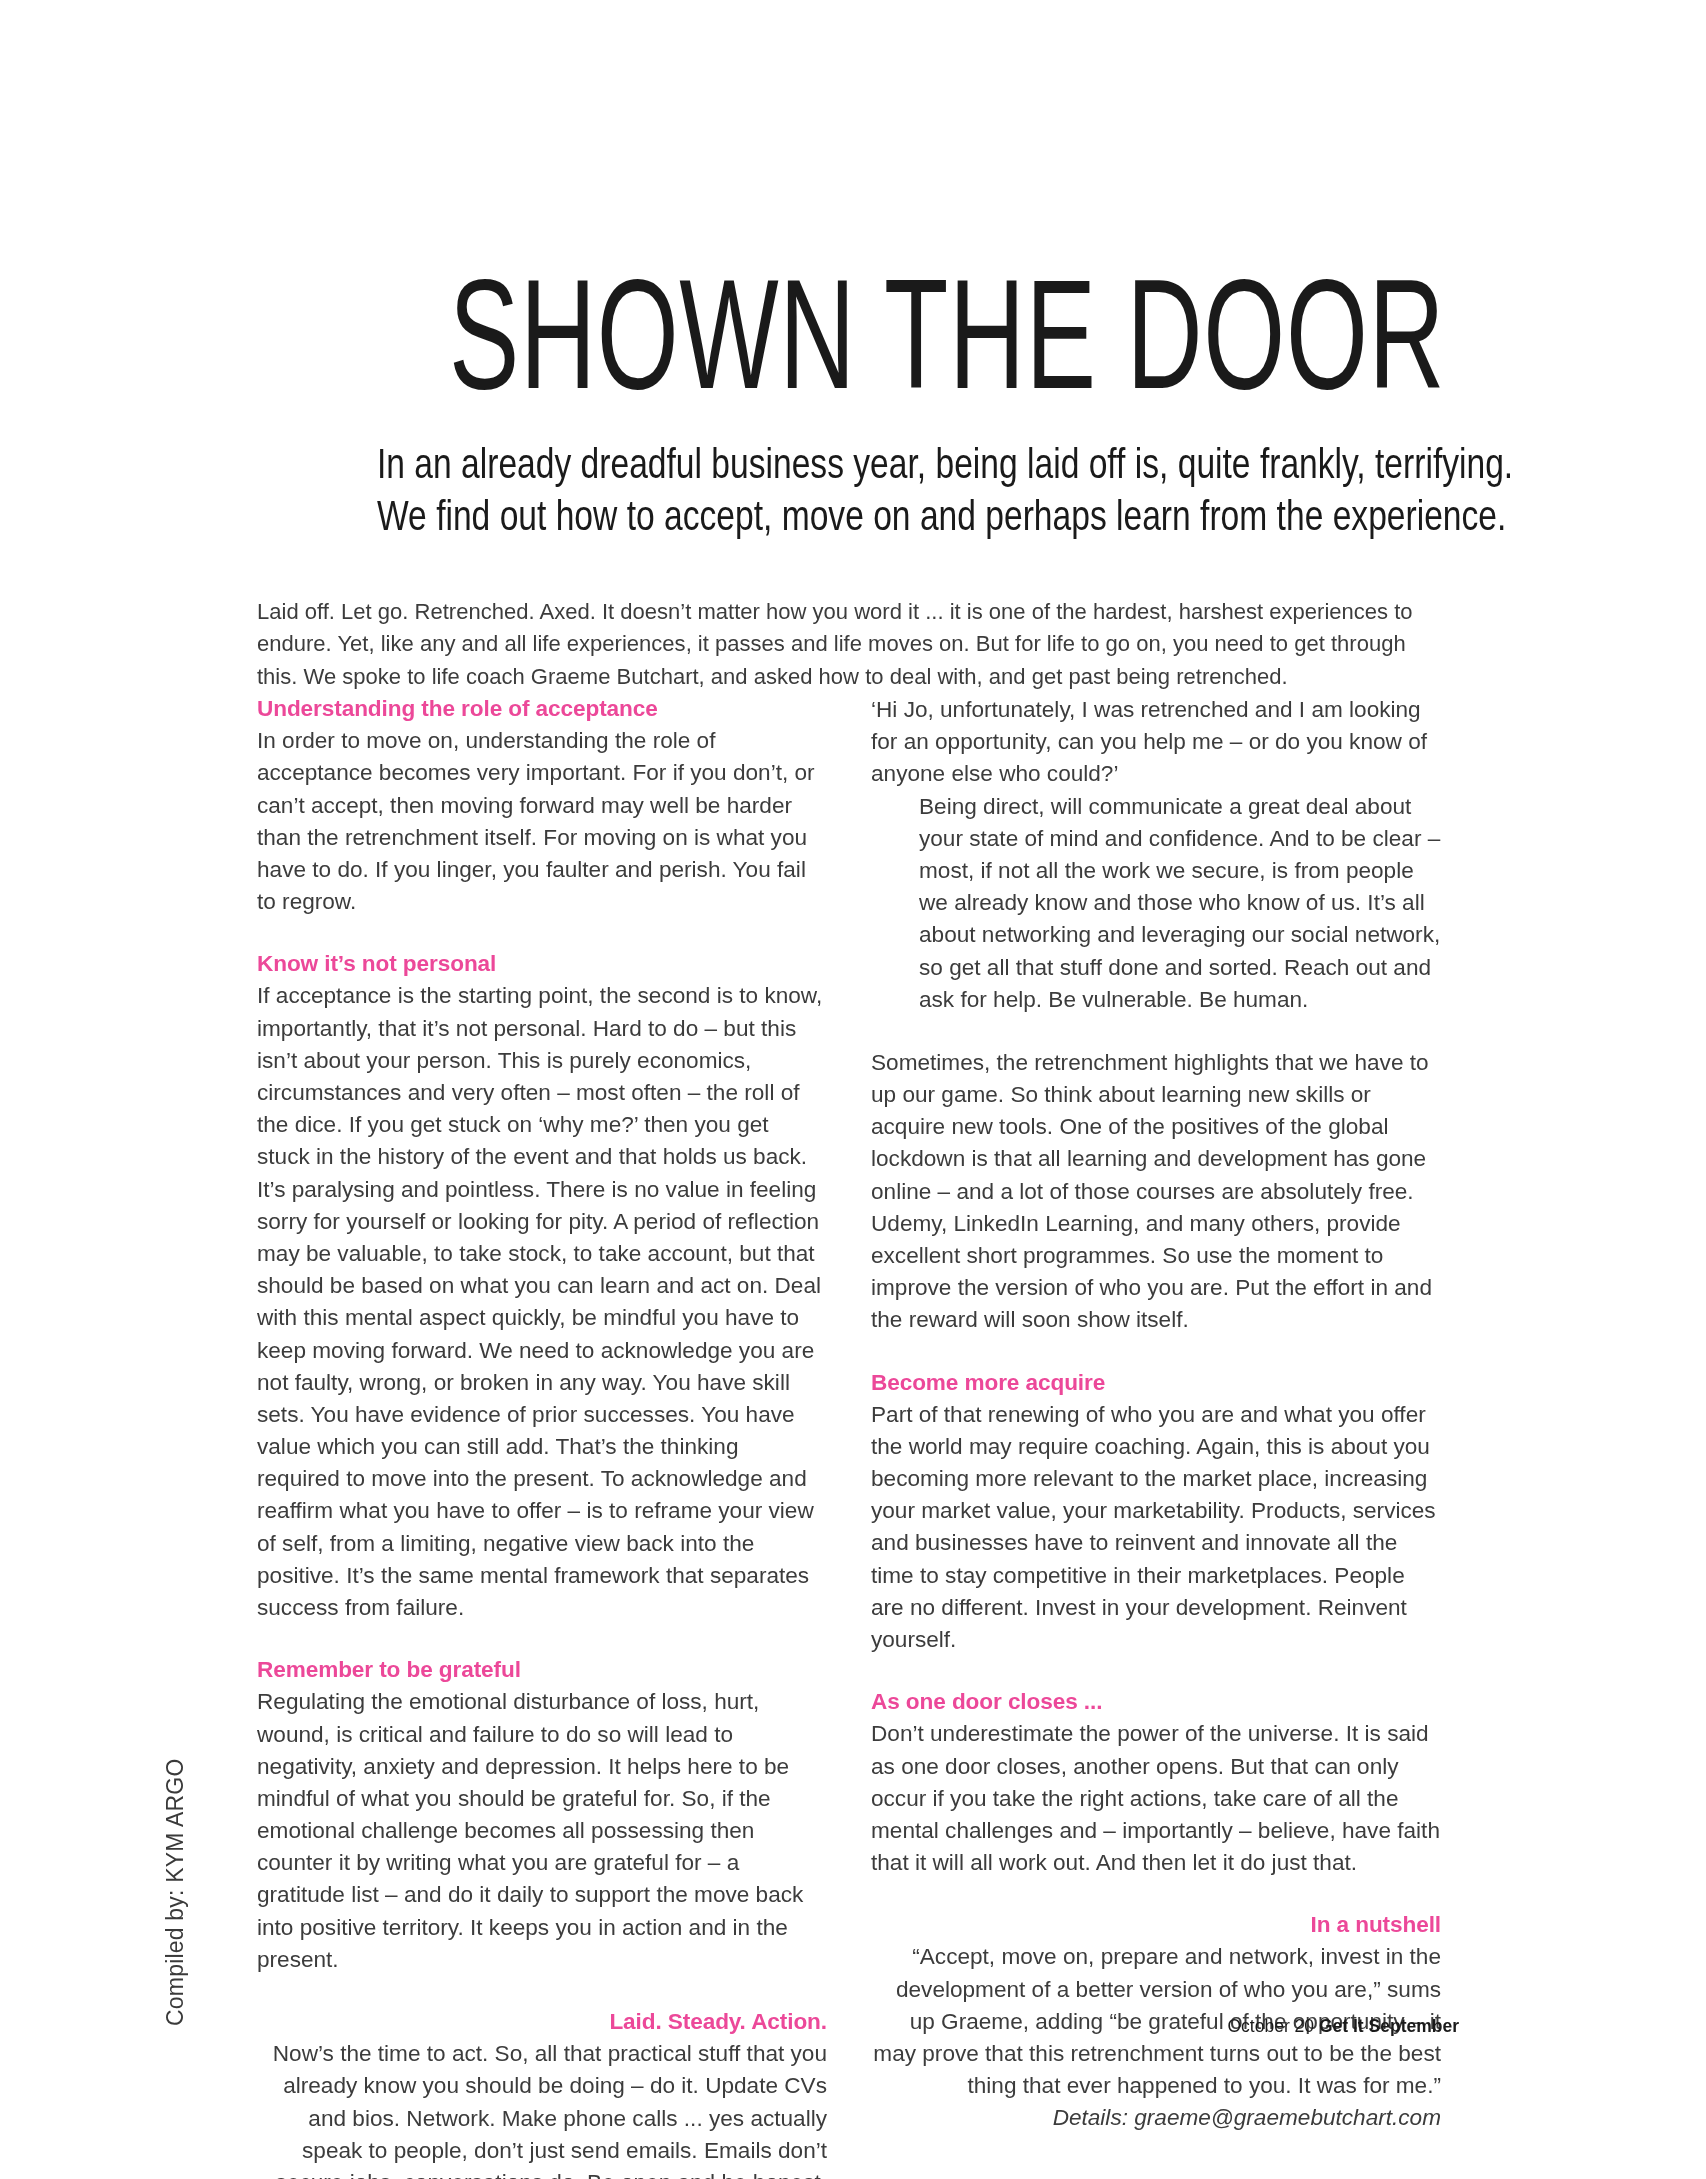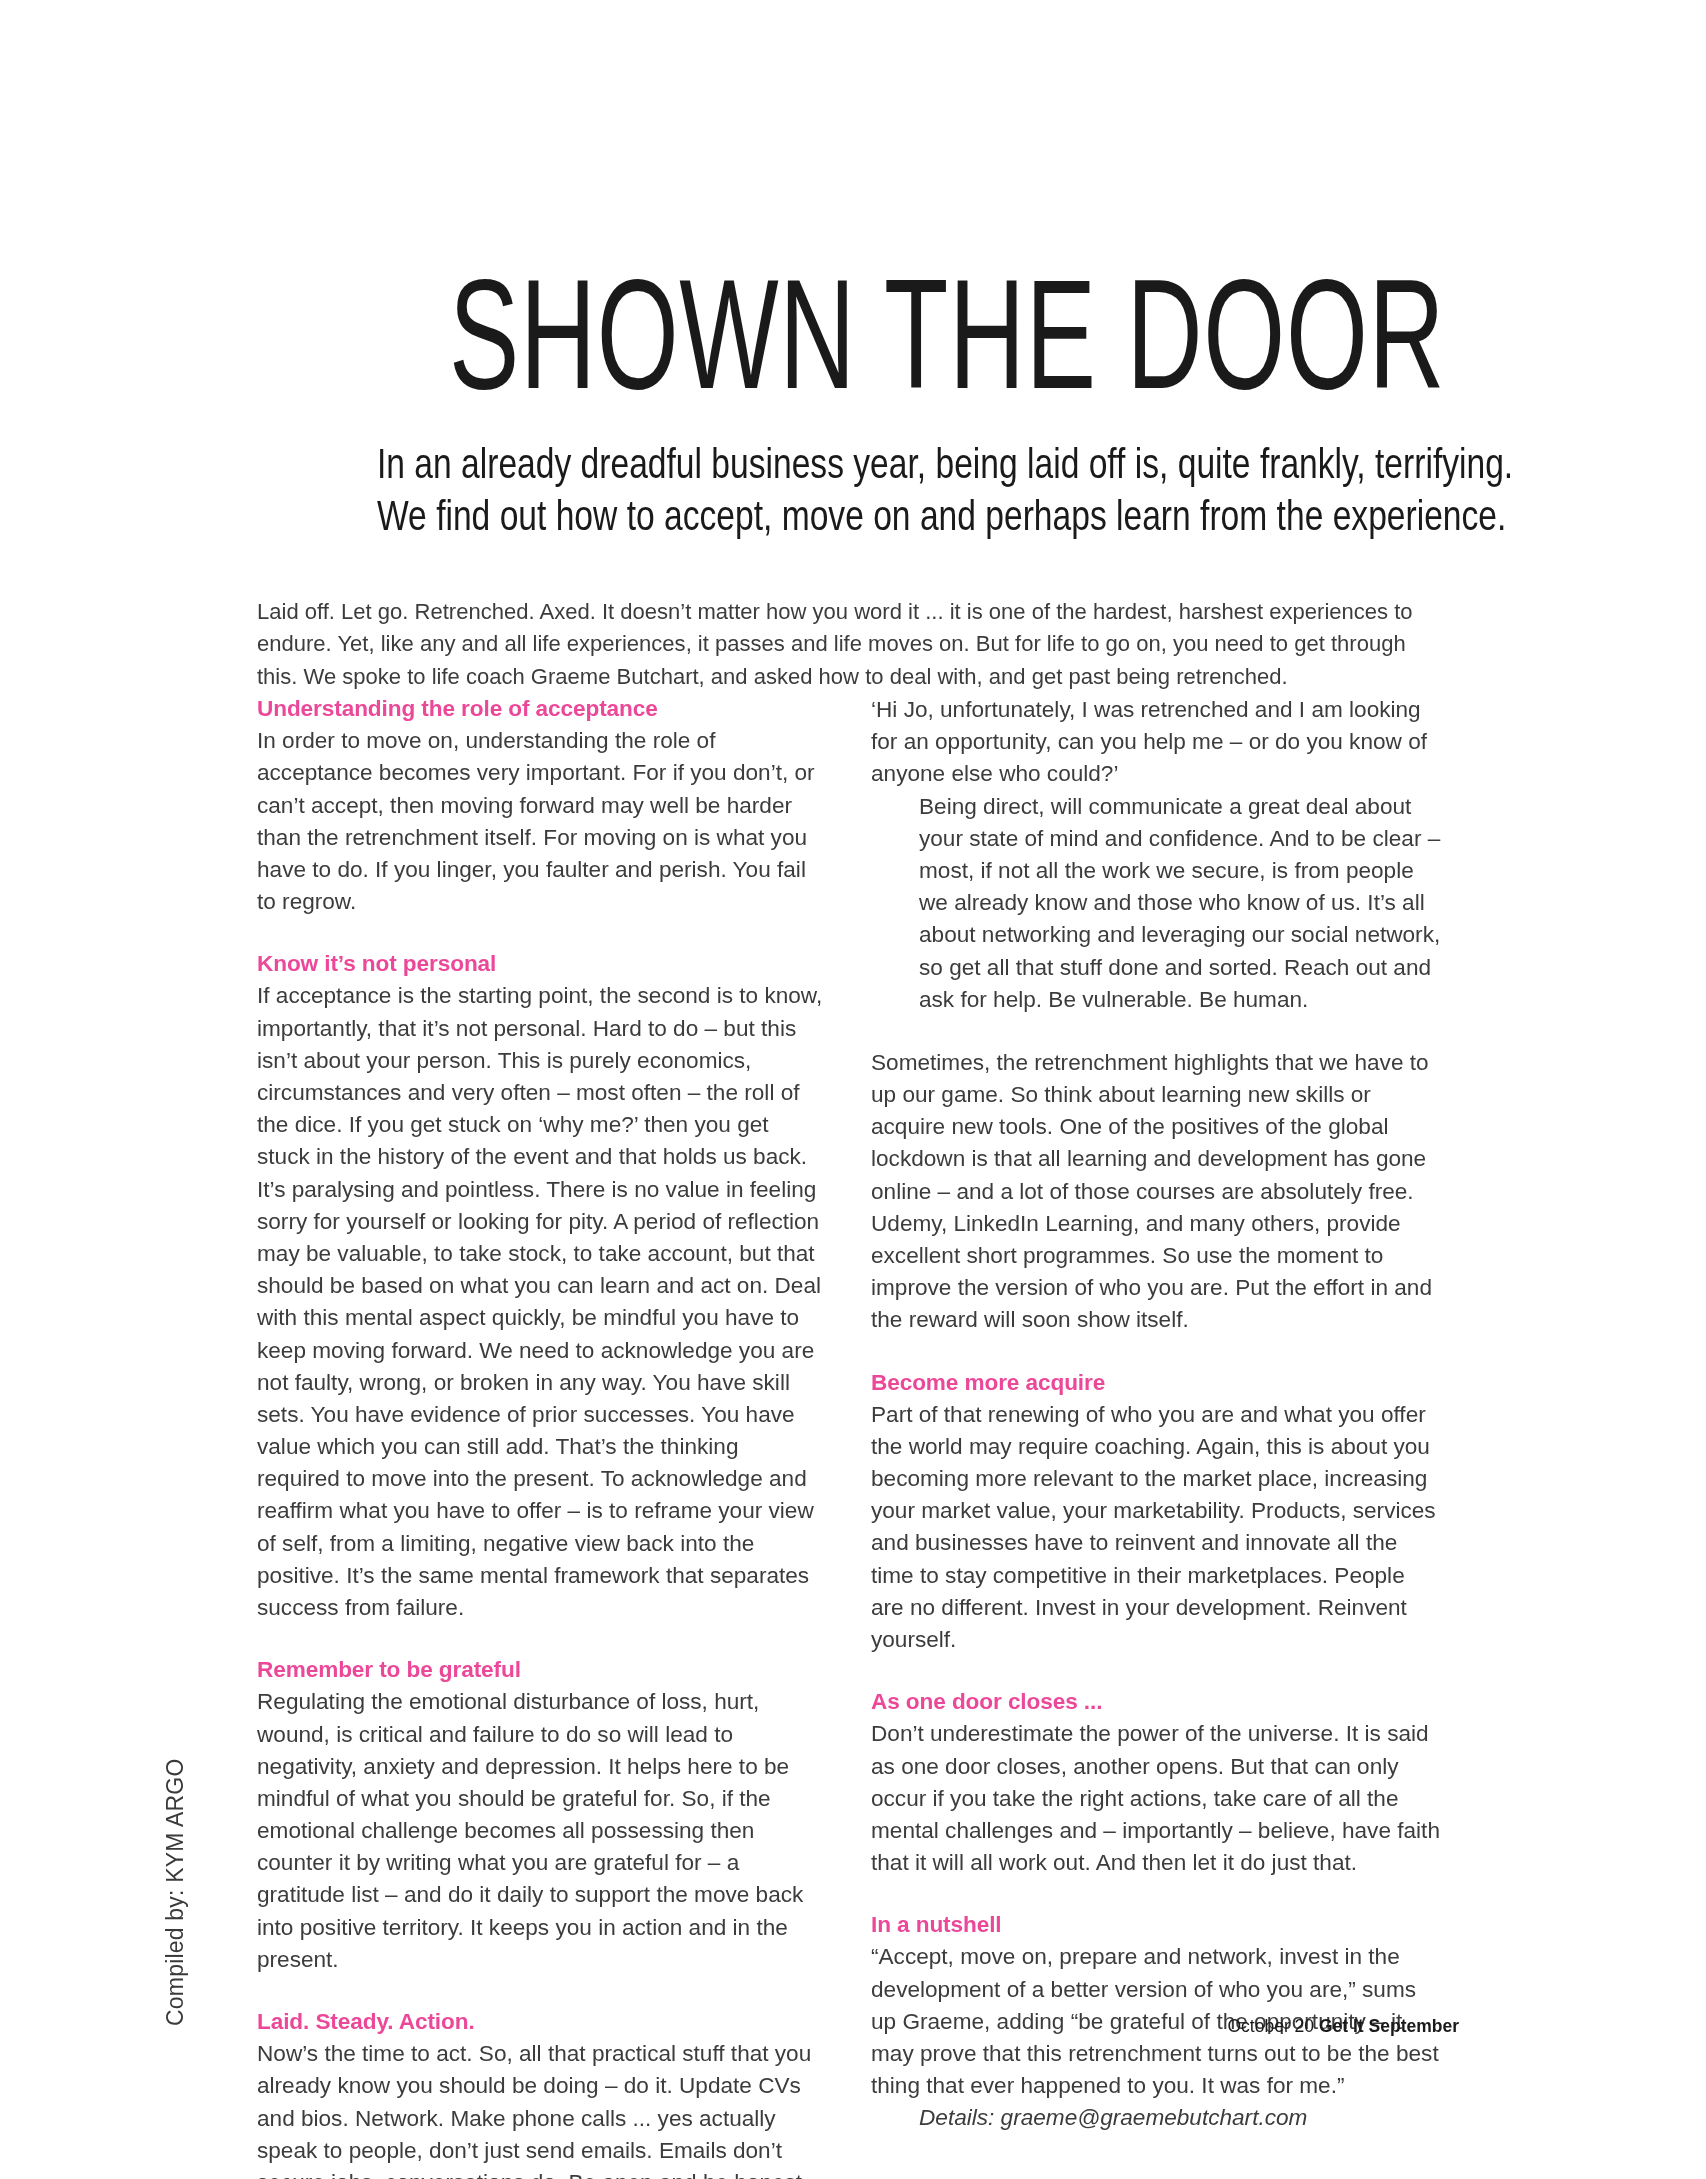--- a/index.html
+++ b/index.html
@@ -95,21 +95,21 @@
     font-size: 22.6px;
     line-height: 1.425;
     font-weight: 300;
     color: #3c3c3c;
   }
   .col-left  { left: 257px; }
   .col-right { left: 871px; }
 
   .sec { margin: 0 0 31px 0; }
   .sec:last-child { margin-bottom: 0; }
-  .sec.tight { margin-bottom: 0; }
+  .sec.tight { margin-bottom: 0; text-align: right; }
 
   .sec h3 {
     margin: 0 0 0.9px 0;
     font-size: 22.6px;
     line-height: 1.34;
     font-weight: 700;
     color: #ec4899;
     letter-spacing: -0.1px;
   }
   .sec p {

